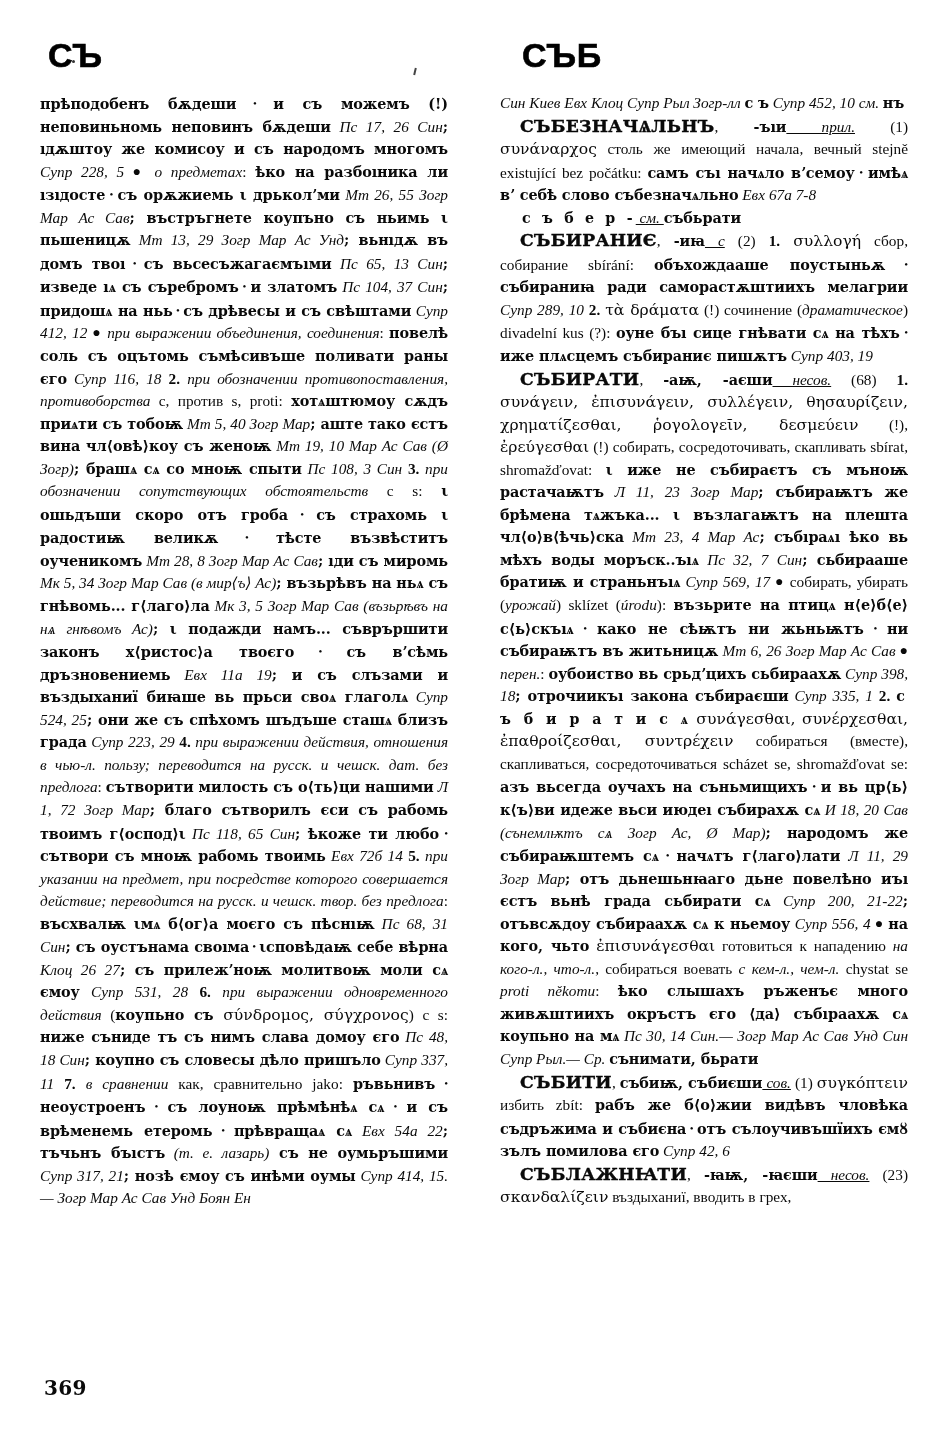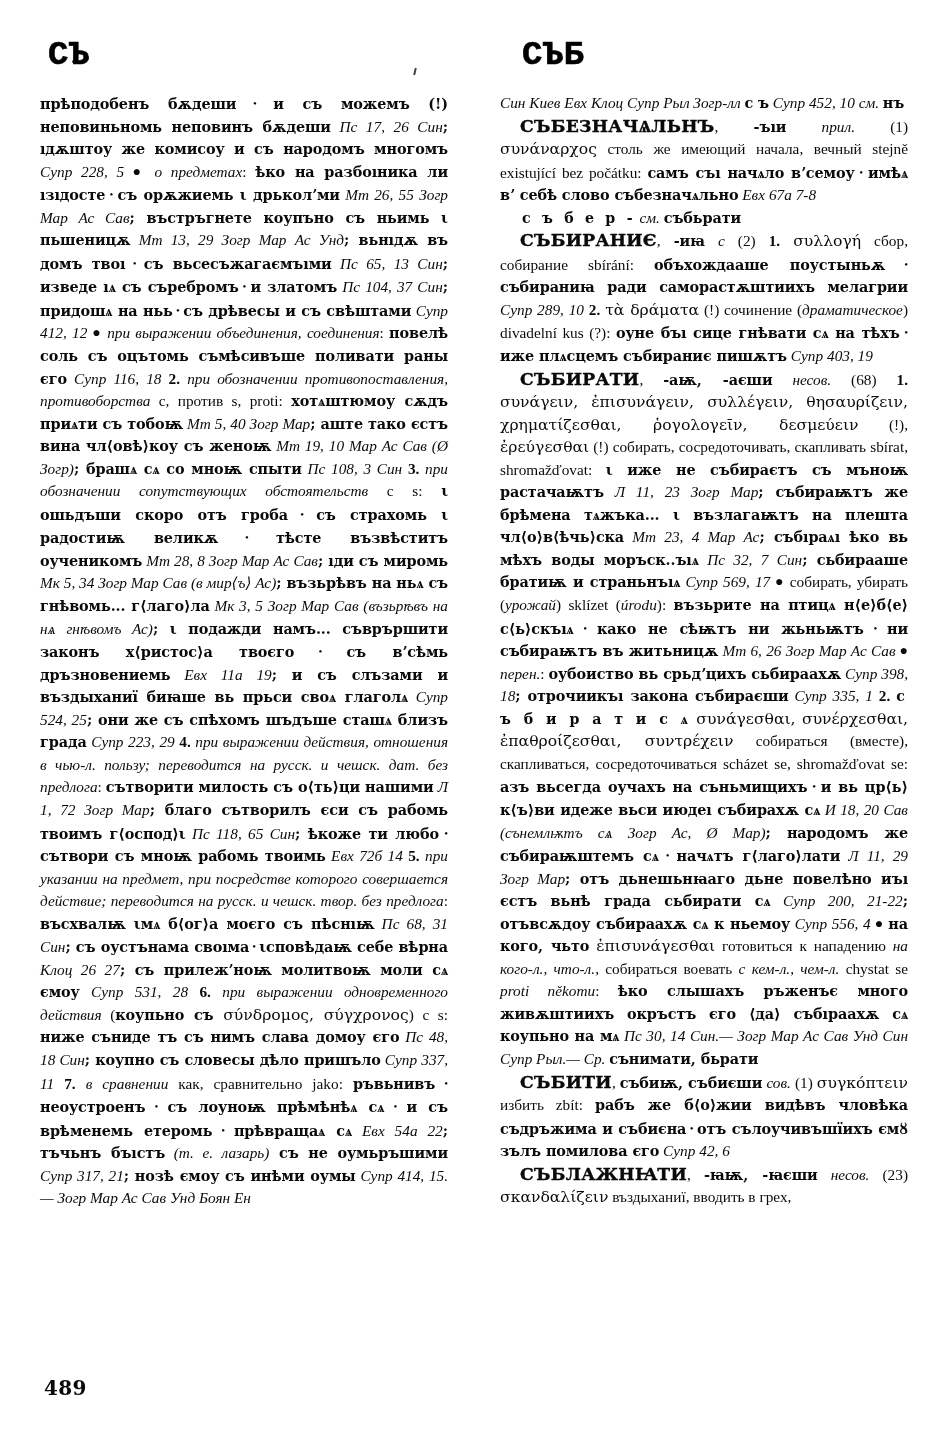--- a/index.html
+++ b/index.html
@@ -27,21 +27,21 @@
   
   .runhead-row {
     position: absolute;
     top: 30px;
     left: 0;
     width: 950px;
     height: 52px;
   }
   .runhead {
     position: absolute;
-    font-family: Liberation Mono, monospace;
+    font-family: Liberation Sans, sans-serif;
     font-weight: 700;
     font-size: 34px;
     letter-spacing: 0.5px;
     line-height: 1;
     color: #000;
     -webkit-text-stroke: 0.6px #000;
   }
   .runhead-left  { left: 48px; top: 8px; }
   .runhead-right { left: 522px; top: 8px; }
 
@@ -90,20 +90,21 @@
     font-weight: 400;
   }
   .gloss-ru {
     
     font-style: normal;
     font-weight: 400;
   }
   .gram {
     
     font-style: italic;
+    text-decoration: underline;
   }
   .sense {
     
     font-style: italic;
   }
   .grk {
     
     font-family: "DejaVu Serif", serif;
     font-style: normal;
     font-weight: 400;
@@ -181,15 +182,15 @@
         <span class="para"><span class="src">Син Киев Евх Клоц Супр Рыл Зогр-лл</span><span class="gloss-ru"> </span><span class="ocs">с ъ</span><span class="src"> Супр 452, 10 см. </span><span class="ocs">нъ</span></span>
         <span class="entry"><span class="hw">СЪБЕЗНАЧѦЛЬНЪ</span><span class="gloss-ru">, </span><span class="ocs">-ъıи</span><span class="gram"> прил.</span><span class="gloss-ru"> (1) </span><span class="grk">συνάναρχος</span><span class="gloss-ru"> столь же имеющий начала, вечный stejně existující bez počátku: </span><span class="ocs">самъ съı начѧло вʼсемоу</span><span class="bullet-sep"> • </span><span class="ocs">имѣѧ вʼ себѣ слово събезначѧльно</span><span class="src"> Евх 67а 7-8</span></span>
         <span class="para-ind"><span class="hw-sp">с ъ б е р -</span><span class="gram"> см. </span><span class="ocs">събьрати</span></span>
         <span class="entry"><span class="hw">СЪБИРАНИЄ</span><span class="gloss-ru">, </span><span class="ocs">-иꙗ</span><span class="gram"> с</span><span class="gloss-ru"> (2) </span><span class="num">1. </span><span class="grk">συλλογή</span><span class="gloss-ru"> сбор, собирание sbírání: </span><span class="ocs">объхождааше поустыньѫ</span><span class="bullet-sep"> • </span><span class="ocs">събираниꙗ ради саморастѫштиихъ мелагрии</span><span class="src"> Супр 289, 10 </span><span class="num">2. </span><span class="grk">τὰ δράματα</span><span class="gloss-ru"> (!) сочинение (</span><span class="sense">драматическое</span><span class="gloss-ru">) divadelní kus (?): </span><span class="ocs">оуне бъı сице гнѣвати сѧ на тѣхъ</span><span class="bullet-sep"> • </span><span class="ocs">иже плѧсцемъ събираниє пишѫтъ</span><span class="src"> Супр 403, 19</span></span>
         <span class="entry"><span class="hw">СЪБИРАТИ</span><span class="gloss-ru">, </span><span class="ocs">-аѭ, -аєши</span><span class="gram"> несов.</span><span class="gloss-ru"> (68) </span><span class="num">1. </span><span class="grk">συνάγειν, ἐπισυνάγειν, συλλέγειν, θησαυρίζειν, χρηματίζεσθαι, ῥογολογεῖν, δεσμεύειν</span><span class="gloss-ru"> (!), </span><span class="grk">ἐρεύγεσθαι</span><span class="gloss-ru"> (!) собирать, сосредоточивать, скапливать sbírat, shromažďovat: </span><span class="ocs">ι иже не събираєтъ съ мъноѭ растачаѭтъ</span><span class="src"> Л 11, 23 Зогр Мар</span><span class="ocs">; събираѭтъ же брѣмена тѧжъка... ι възлагаѭтъ на плешта чл⟨о⟩в⟨ѣчь⟩ска</span><span class="src"> Мт 23, 4 Мар Ас</span><span class="ocs">; събıраѧı ѣко вь мѣхъ воды моръск..ъıѧ</span><span class="src"> Пс 32, 7 Син</span><span class="ocs">; сьбирааше братиѭ и страньнъıѧ</span><span class="src"> Супр 569, 17</span><span class="bigdot"> ● </span><span class="gloss-ru">собирать, убирать (</span><span class="sense">урожай</span><span class="gloss-ru">) sklízet (</span><span class="sense">úrodu</span><span class="gloss-ru">): </span><span class="ocs">възьрите на птицѧ н⟨е⟩б⟨е⟩с⟨ь⟩скъıѧ</span><span class="bullet-sep"> • </span><span class="ocs">како не сѣѭтъ ни жьньѭтъ</span><span class="bullet-sep"> • </span><span class="ocs">ни събираѭтъ въ житьницѫ</span><span class="src"> Мт 6, 26 Зогр Мар Ас Сав</span><span class="bigdot"> ● </span><span class="sense">перен.</span><span class="gloss-ru">: </span><span class="ocs">оубоиство вь срьдʼцихъ сьбираахѫ</span><span class="src"> Супр 398, 18</span><span class="ocs">; отрочиикъı закона събираєши</span><span class="src"> Супр 335, 1 </span><span class="num">2. </span><span class="hw-sp">с ъ б и р а т и  с ѧ</span><span class="gloss-ru"> </span><span class="grk">συνάγεσθαι, συνέρχεσθαι, ἐπαθροίζεσθαι, συντρέχειν</span><span class="gloss-ru"> собираться (вместе), скапливаться, сосредоточиваться scházet se, shromažďovat se: </span><span class="ocs">азъ вьсегда оучахъ на съньмищихъ</span><span class="bullet-sep"> • </span><span class="ocs">и вь цр⟨ь⟩к⟨ъ⟩ви идеже вьси июдеı събирахѫ сѧ</span><span class="src"> И 18, 20 Сав (сънемлѭтъ сѧ Зогр Ас, Ø Мар)</span><span class="ocs">; народомъ же събираѭштемъ сѧ</span><span class="bullet-sep"> • </span><span class="ocs">начѧтъ г⟨лаго⟩лати</span><span class="src"> Л 11, 29 Зогр Мар</span><span class="ocs">; отъ дьнешьнꙗаго дьне повелѣно иъı єстъ вьнѣ града сьбирати сѧ</span><span class="src"> Супр 200, 21-22</span><span class="ocs">; отъвсѫдоу събираахѫ сѧ к ньемоу</span><span class="src"> Супр 556, 4</span><span class="bigdot"> ● </span><span class="ocs">на кого, чьто</span><span class="gloss-ru"> </span><span class="grk">ἐπισυνάγεσθαι</span><span class="gloss-ru"> готовиться к нападению </span><span class="sense">на кого-л., что-л.</span><span class="gloss-ru">, собираться воевать </span><span class="sense">с кем-л., чем-л.</span><span class="gloss-ru"> chystat se </span><span class="sense">proti někomu</span><span class="gloss-ru">: </span><span class="ocs">ѣко слышахъ ръженъє много живѫштиихъ окръстъ єго ⟨да⟩ събıраахѫ сѧ коупьно на мѧ</span><span class="src"> Пс 30, 14 Син.— Зогр Мар Ас Сав Унд Син Супр Рыл.— Ср. </span><span class="ocs">сънимати, бьрати</span></span>
         <span class="entry"><span class="hw">СЪБИТИ</span><span class="gloss-ru">, </span><span class="ocs">събиѭ, събиєши</span><span class="gram"> сов.</span><span class="gloss-ru"> (1) </span><span class="grk">συγκόπτειν</span><span class="gloss-ru"> избить zbít: </span><span class="ocs">рабъ же б⟨о⟩жии видѣвъ чловѣка съдръжима и събиєна</span><span class="bullet-sep"> • </span><span class="ocs">отъ сълоучивъшїихъ ємȣ зълъ помилова єго</span><span class="src"> Супр 42, 6</span></span>
         <span class="entry"><span class="hw">СЪБЛАЖНꙖТИ</span><span class="gloss-ru">, </span><span class="ocs">-ꙗѭ, -ꙗєши</span><span class="gram"> несов.</span><span class="gloss-ru"> (23) </span><span class="grk">σκανδαλίζειν</span><span class="gloss-ru"> въздыханиї, вводить в грех,</span></span>
       </div>
   </div>
 
-  <div class="folio">489</div>
+  <div class="folio">369</div>
 
 </div>
 
 </body></html>

